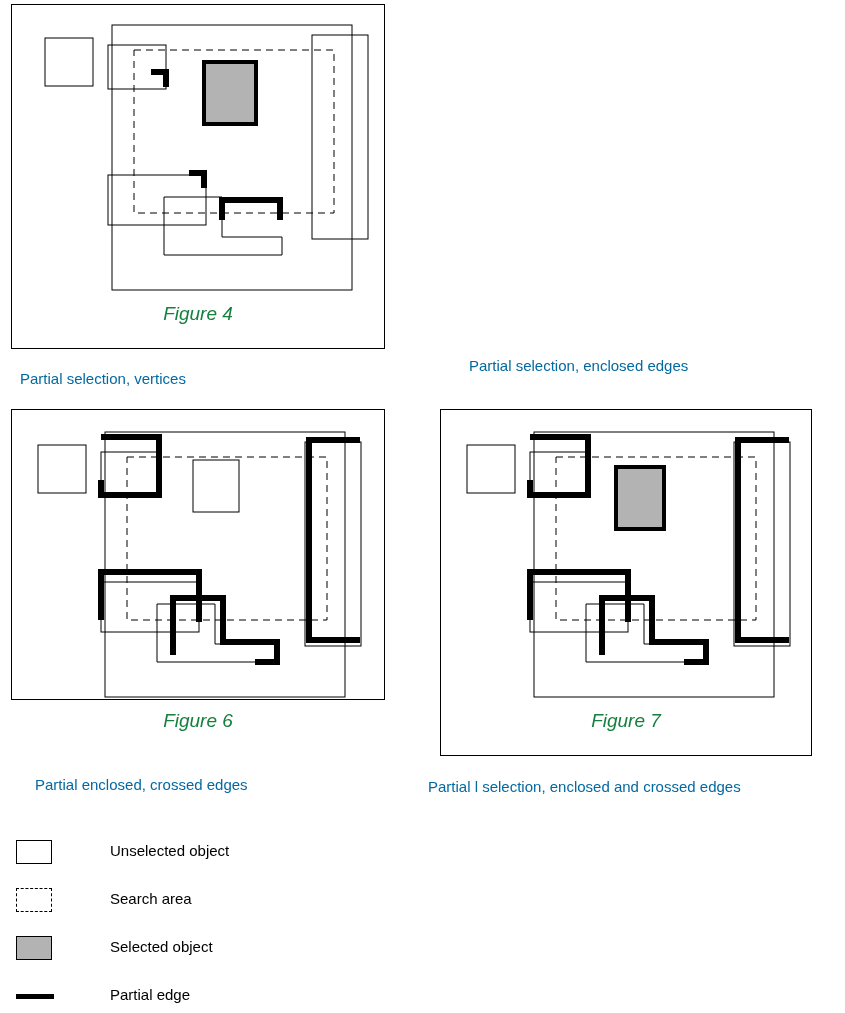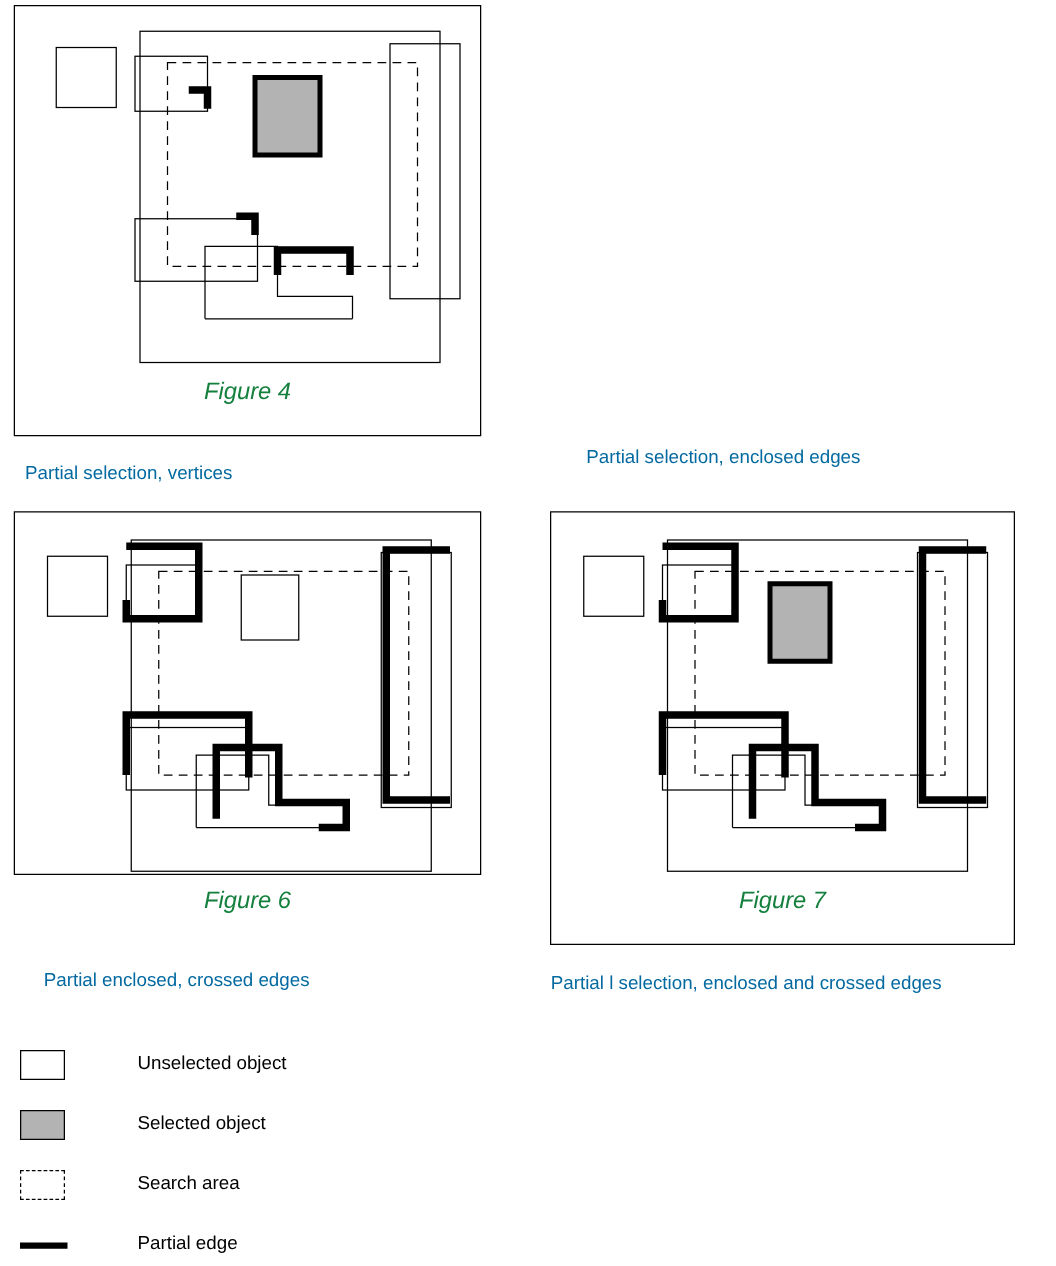--- a/index.html
+++ b/index.html
@@ -183,34 +183,34 @@
       <rect x="175" y="57" width="48" height="62" fill="#b3b3b3" stroke="#000" stroke-width="4"></rect>
       <g fill="none" stroke="#000" stroke-width="6" stroke-linecap="butt">
         <polyline points="89,70 89,85 147,85 147,27 89,27"></polyline>
         <polyline points="89,210 89,162 187,162 187,212"></polyline>
         <polyline points="161,245 161,188 211,188 211,232 265,232 265,252 243,252"></polyline>
         <polyline points="348,30 297,30 297,230 348,230"></polyline>
       </g>
     </svg>
     <div class="fig-caption-inner" style="top:300px;">Figure 7</div>
   </div>
-  <div class="fig-caption-outer" style="left:412px; top:776px; width:370px;text-align:center;">Partial l selection, enclosed and crossed edges</div>
+  <div class="fig-caption-outer" style="left:428px; top:776px; width:370px;">Partial l selection, enclosed and crossed edges</div>
 
   <div class="legend">
     <div class="legend-row">
       <span class="swatch-unselected"></span>
       <span class="legend-label">Unselected object</span>
     </div>
     <div class="legend-row">
+      <span class="swatch-search"></span>
+      <span class="legend-label">Search area</span>
+    </div>
+    <div class="legend-row">
       <span class="swatch-selected"></span>
       <span class="legend-label">Selected object</span>
     </div>
     <div class="legend-row">
-      <span class="swatch-search"></span>
-      <span class="legend-label">Search area</span>
-    </div>
-    <div class="legend-row">
       <span class="swatch-edge"></span>
       <span class="legend-label">Partial edge</span>
     </div>
   </div>
 
 </div>
 
 </body></html>

